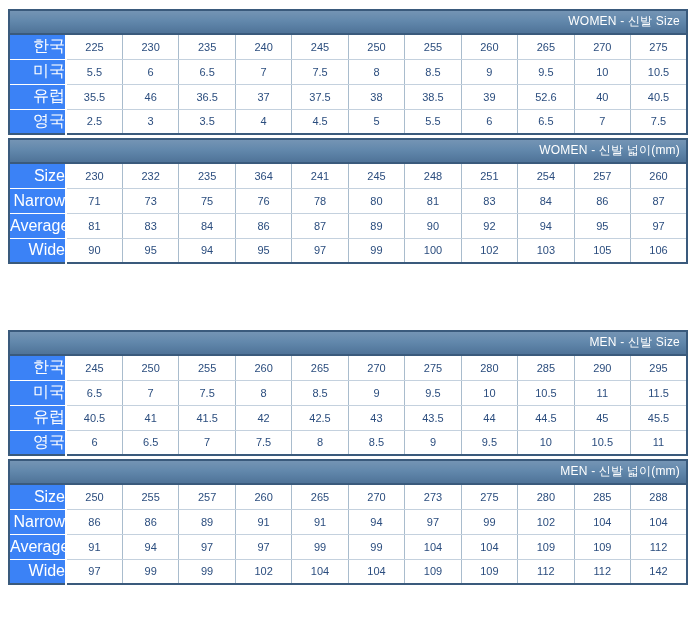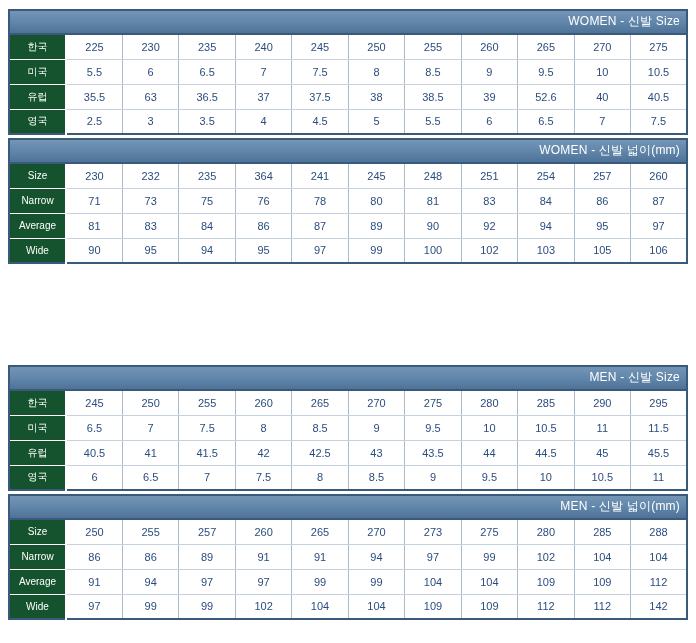--- a/index.html
+++ b/index.html
@@ -19,42 +19,42 @@
   }
   table.sizechart {
     border-collapse: collapse;
     table-layout: fixed;
     width: 680px;
     border: 2px solid #3a5a7c;
     margin: 0 0 3px 0;
   }
   
   table#men-size {
-    margin-top: 101px;
+    margin-top: 66px;
     padding-left: 6px;
   }
   th.titlebar {
     background: linear-gradient(to bottom, #7494b4 0%, #6288ac 45%, #4f7398 100%);
     border-bottom: 2px solid #3a5a7c;
     color: #ffffff;
     font-size: 12px;
     font-weight: normal;
     text-align: right;
     padding: 2px 6px 3px 6px;
     height: 15px;
     letter-spacing: 0.2px;
   }
   tbody tr {
     height: 25px;
   }
   td.label {
-    background: #14532d;
+    background: #3b82f6;
     color: #ffffff;
-    font-size: 10px;
-    text-align: center;
+    font-size: 16px;
+    text-align: right;
     vertical-align: middle;
     border-right: 2px solid #ffffff;
     border-bottom: 1px solid #ffffff;
     border-top: 1px solid #ffffff;
     padding: 0;
   }
   td.val {
     background: #ffffff;
     color: #2b4d7e;
     font-size: 11px;
@@ -118,21 +118,21 @@
             <td class="val">8</td>
             <td class="val">8.5</td>
             <td class="val">9</td>
             <td class="val">9.5</td>
             <td class="val">10</td>
             <td class="val">10.5</td>
           </tr>
           <tr>
             <td class="label">유럽</td>
             <td class="val firstcol">35.5</td>
-            <td class="val">63</td>
+            <td class="val">46</td>
             <td class="val">36.5</td>
             <td class="val">37</td>
             <td class="val">37.5</td>
             <td class="val">38</td>
             <td class="val">38.5</td>
             <td class="val">39</td>
             <td class="val">52.6</td>
             <td class="val">40</td>
             <td class="val">40.5</td>
           </tr>

